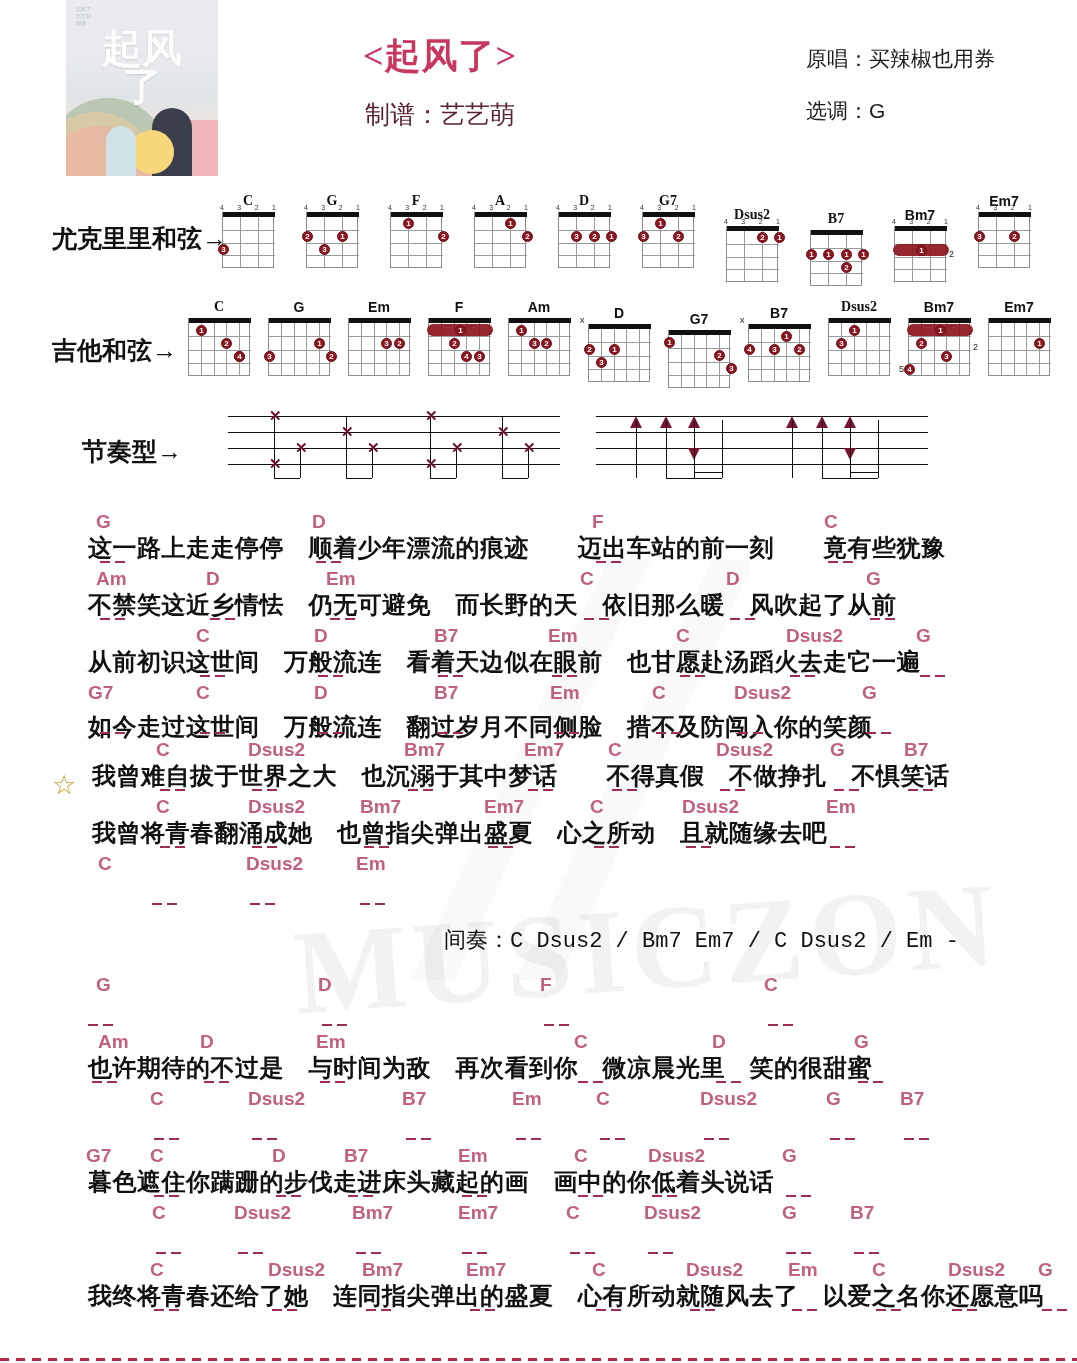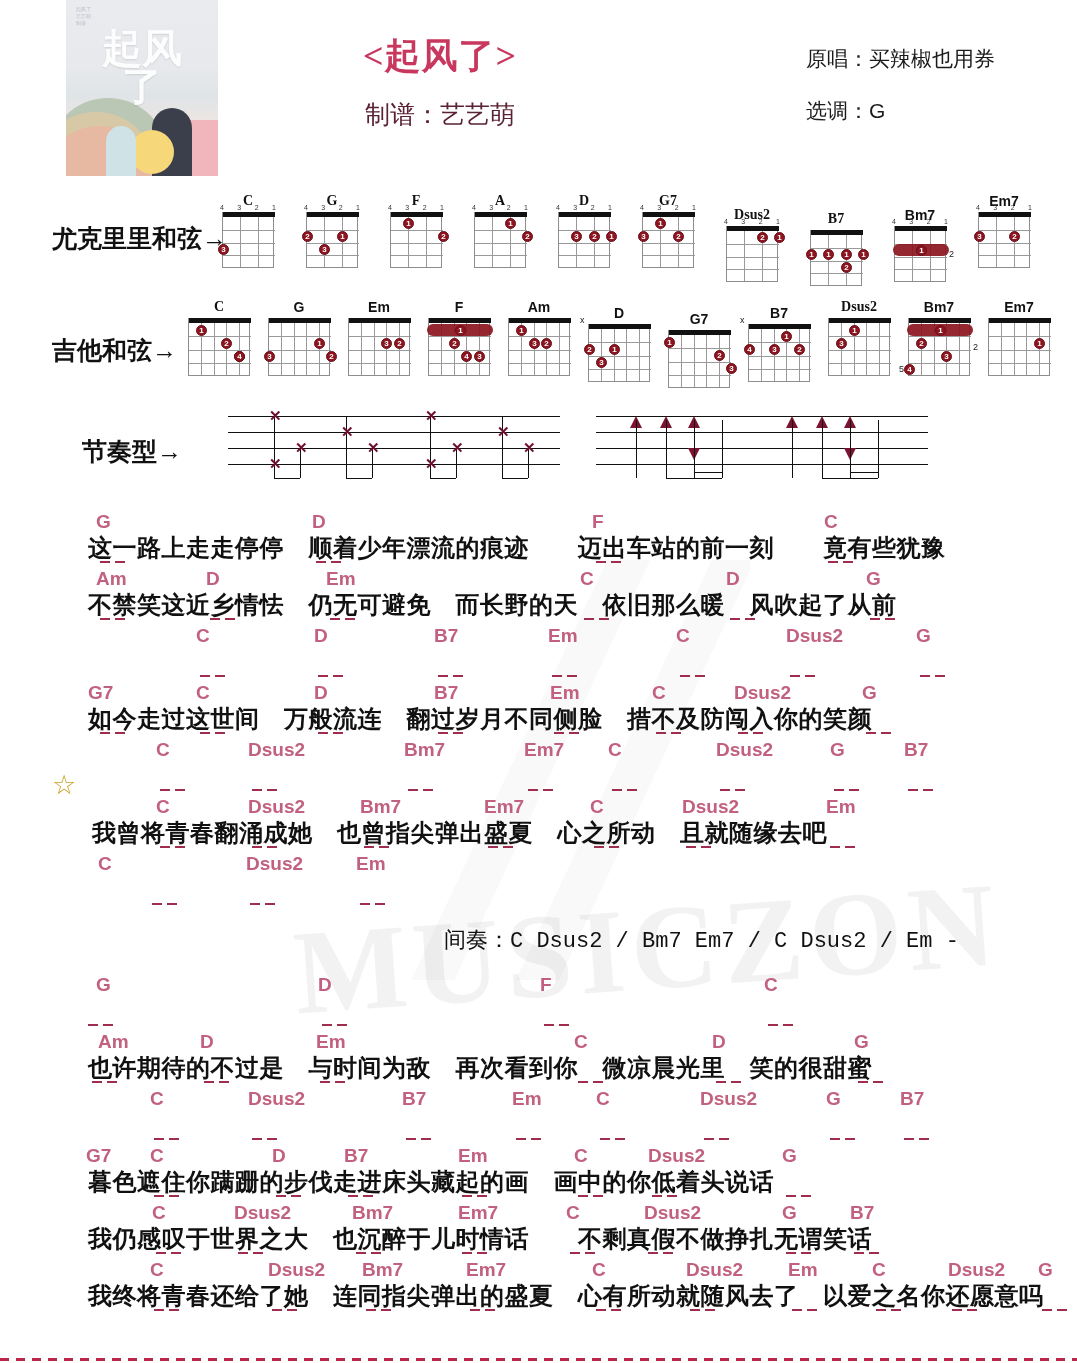--- a/index.html
+++ b/index.html
@@ -619,20 +619,21 @@
     <div class="lrow">
       <div class="chordline">
         <span class="ch" style="left: 196px;">C</span>
         <span class="ch" style="left: 314px;">D</span>
         <span class="ch" style="left: 434px;">B7</span>
         <span class="ch" style="left: 548px;">Em</span>
         <span class="ch" style="left: 676px;">C</span>
         <span class="ch" style="left: 786px;">Dsus2</span>
         <span class="ch" style="left: 916px;">G</span>
       </div>
+      <div class="textline" style="left: 88px;">从前初识这世间　万般流连　看着天边似在眼前　也甘愿赴汤蹈火去走它一遍</div>
       <div class="udash" style="left: 200px; width: 26px; top: 51px; background: transparent; border-top: none;">
         <div style="position: absolute; left: 0px; top: -2px; width: 26px; height: 2px; background: repeating-linear-gradient(90deg, rgb(158, 45, 78) 0px, rgb(158, 45, 78) 10px, transparent 10px, transparent 15px);"></div>
       </div>
       <div class="udash" style="left: 318px; width: 26px; top: 51px; background: transparent; border-top: none;">
         <div style="position: absolute; left: 0px; top: -2px; width: 26px; height: 2px; background: repeating-linear-gradient(90deg, rgb(158, 45, 78) 0px, rgb(158, 45, 78) 10px, transparent 10px, transparent 15px);"></div>
       </div>
       <div class="udash" style="left: 438px; width: 26px; top: 51px; background: transparent; border-top: none;">
         <div style="position: absolute; left: 0px; top: -2px; width: 26px; height: 2px; background: repeating-linear-gradient(90deg, rgb(158, 45, 78) 0px, rgb(158, 45, 78) 10px, transparent 10px, transparent 15px);"></div>
       </div>
       <div class="udash" style="left: 552px; width: 26px; top: 51px; background: transparent; border-top: none;">
@@ -652,21 +653,21 @@
       <div class="chordline">
         <span class="ch" style="left: 88px;">G7</span>
         <span class="ch" style="left: 196px;">C</span>
         <span class="ch" style="left: 314px;">D</span>
         <span class="ch" style="left: 434px;">B7</span>
         <span class="ch" style="left: 550px;">Em</span>
         <span class="ch" style="left: 652px;">C</span>
         <span class="ch" style="left: 734px;">Dsus2</span>
         <span class="ch" style="left: 862px;">G</span>
       </div>
-      <div class="textline" style="left: 88px;">如今走过这世间　万般流连　翻过岁月不同侧脸　措不及防闯入你的笑颜</div>
+      <div class="textline" style="left: 88px; margin-top: 8px;">如今走过这世间　万般流连　翻过岁月不同侧脸　措不及防闯入你的笑颜</div>
       <div class="udash" style="left: 100px; width: 26px; top: 51px; background: transparent; border-top: none;">
         <div style="position: absolute; left: 0px; top: -2px; width: 26px; height: 2px; background: repeating-linear-gradient(90deg, rgb(158, 45, 78) 0px, rgb(158, 45, 78) 10px, transparent 10px, transparent 15px);"></div>
       </div>
       <div class="udash" style="left: 200px; width: 26px; top: 51px; background: transparent; border-top: none;">
         <div style="position: absolute; left: 0px; top: -2px; width: 26px; height: 2px; background: repeating-linear-gradient(90deg, rgb(158, 45, 78) 0px, rgb(158, 45, 78) 10px, transparent 10px, transparent 15px);"></div>
       </div>
       <div class="udash" style="left: 318px; width: 26px; top: 51px; background: transparent; border-top: none;">
         <div style="position: absolute; left: 0px; top: -2px; width: 26px; height: 2px; background: repeating-linear-gradient(90deg, rgb(158, 45, 78) 0px, rgb(158, 45, 78) 10px, transparent 10px, transparent 15px);"></div>
       </div>
       <div class="udash" style="left: 438px; width: 26px; top: 51px; background: transparent; border-top: none;">
@@ -689,20 +690,21 @@
       <div class="chordline">
         <span class="ch" style="left: 156px;">C</span>
         <span class="ch" style="left: 248px;">Dsus2</span>
         <span class="ch" style="left: 404px;">Bm7</span>
         <span class="ch" style="left: 524px;">Em7</span>
         <span class="ch" style="left: 608px;">C</span>
         <span class="ch" style="left: 716px;">Dsus2</span>
         <span class="ch" style="left: 830px;">G</span>
         <span class="ch" style="left: 904px;">B7</span>
       </div>
+      <div class="textline" style="left: 92px;">我曾难自拔于世界之大　也沉溺于其中梦话　　不得真假　不做挣扎　不惧笑话</div>
       <div class="udash" style="left: 160px; width: 26px; top: 51px; background: transparent; border-top: none;">
         <div style="position: absolute; left: 0px; top: -2px; width: 26px; height: 2px; background: repeating-linear-gradient(90deg, rgb(158, 45, 78) 0px, rgb(158, 45, 78) 10px, transparent 10px, transparent 15px);"></div>
       </div>
       <div class="udash" style="left: 252px; width: 26px; top: 51px; background: transparent; border-top: none;">
         <div style="position: absolute; left: 0px; top: -2px; width: 26px; height: 2px; background: repeating-linear-gradient(90deg, rgb(158, 45, 78) 0px, rgb(158, 45, 78) 10px, transparent 10px, transparent 15px);"></div>
       </div>
       <div class="udash" style="left: 408px; width: 26px; top: 51px; background: transparent; border-top: none;">
         <div style="position: absolute; left: 0px; top: -2px; width: 26px; height: 2px; background: repeating-linear-gradient(90deg, rgb(158, 45, 78) 0px, rgb(158, 45, 78) 10px, transparent 10px, transparent 15px);"></div>
       </div>
       <div class="udash" style="left: 528px; width: 26px; top: 51px; background: transparent; border-top: none;">
@@ -894,21 +896,20 @@
       <div class="chordline">
         <span class="ch" style="left: 152px;">C</span>
         <span class="ch" style="left: 234px;">Dsus2</span>
         <span class="ch" style="left: 352px;">Bm7</span>
         <span class="ch" style="left: 458px;">Em7</span>
         <span class="ch" style="left: 566px;">C</span>
         <span class="ch" style="left: 644px;">Dsus2</span>
         <span class="ch" style="left: 782px;">G</span>
         <span class="ch" style="left: 850px;">B7</span>
       </div>
-      <div class="textline" style="left: 88px;">我仍感叹于世界之大　也沉醉于儿时情话　　不剩真假不做挣扎无谓笑话</div>
       <div class="udash" style="left: 156px; width: 26px; top: 51px; background: transparent; border-top: none;">
         <div style="position: absolute; left: 0px; top: -2px; width: 26px; height: 2px; background: repeating-linear-gradient(90deg, rgb(158, 45, 78) 0px, rgb(158, 45, 78) 10px, transparent 10px, transparent 15px);"></div>
       </div>
       <div class="udash" style="left: 238px; width: 26px; top: 51px; background: transparent; border-top: none;">
         <div style="position: absolute; left: 0px; top: -2px; width: 26px; height: 2px; background: repeating-linear-gradient(90deg, rgb(158, 45, 78) 0px, rgb(158, 45, 78) 10px, transparent 10px, transparent 15px);"></div>
       </div>
       <div class="udash" style="left: 356px; width: 26px; top: 51px; background: transparent; border-top: none;">
         <div style="position: absolute; left: 0px; top: -2px; width: 26px; height: 2px; background: repeating-linear-gradient(90deg, rgb(158, 45, 78) 0px, rgb(158, 45, 78) 10px, transparent 10px, transparent 15px);"></div>
       </div>
       <div class="udash" style="left: 462px; width: 26px; top: 51px; background: transparent; border-top: none;">

